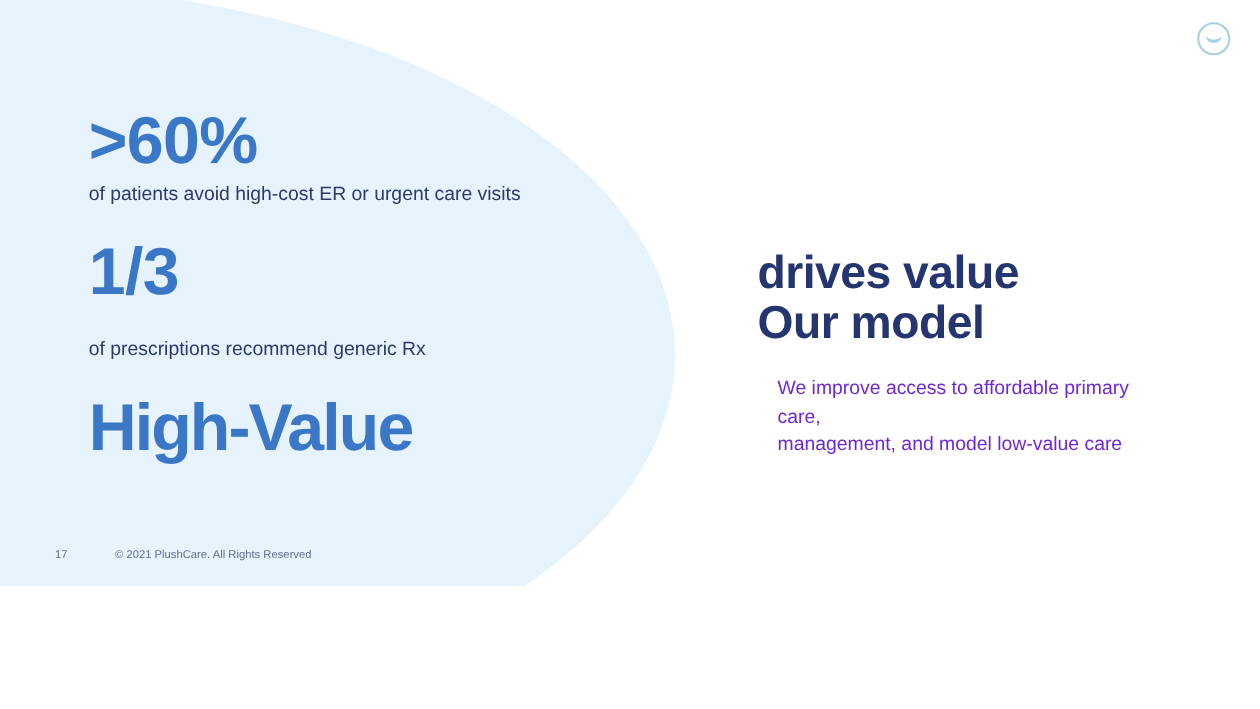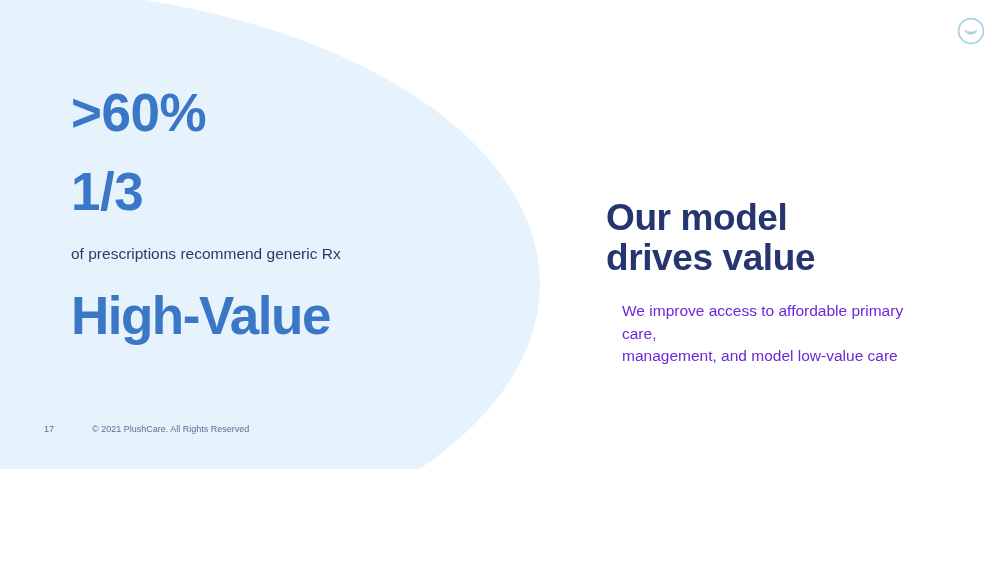--- a/index.html
+++ b/index.html
@@ -92,21 +92,21 @@
     line-height: 1.47;
     color: #6d28d9;
     margin: 16px;
   }
   .right-body .line { display: block; }
 
   
   .footer {
     position: absolute;
     left: 44px;
-    bottom: 35px;
+    bottom: 21px;
     display: flex;
     align-items: center;
   }
   .footer-page {
     font-size: 9px;
     color: #5f6f91;
     width: 48px;
   }
   .footer-copy {
     font-size: 9px;
@@ -124,40 +124,41 @@
     <svg width="30" height="30" viewBox="0 0 30 30" aria-hidden="true">
       <circle cx="15" cy="15" r="12.4" fill="none" stroke="#a6d0e3" stroke-width="1.7"></circle>
       <path d="M8.6 13.4 a6.6 6.6 0 0 0 12.8 0 a10 10 0 0 1 -12.8 0 z" fill="#a6d0e3"></path>
     </svg>
   </div>
 
   <div class="stats">
 
     <div class="stat">
       <div class="stat-number">&gt;60%</div>
+      <div class="stat-caption">of patients avoid high-cost ER or urgent care visits</div>
     </div>
 
     <div class="stat">
       <div class="stat-number">1/3</div>
     </div>
 
     <div class="stat">
       <div class="stat-caption">of prescriptions recommend generic Rx</div>
     </div>
 
     <div class="stat">
       <div class="stat-number wide">High-Value</div>
     </div>
 
   </div>
 
   <div class="right-col">
     <h1 class="right-title">
+      <span class="line">drives value</span>
       <span class="line">Our model</span>
-      <span class="line">drives value</span>
     </h1>
     <p class="right-body">
       <span class="line">We improve access to affordable primary care,</span>
       <span class="line">management, and model low-value care</span>
     </p>
   </div>
 
   <div class="footer">
     <span class="footer-page">17</span>
     <span class="footer-copy">© 2021 PlushCare. All Rights Reserved</span>

